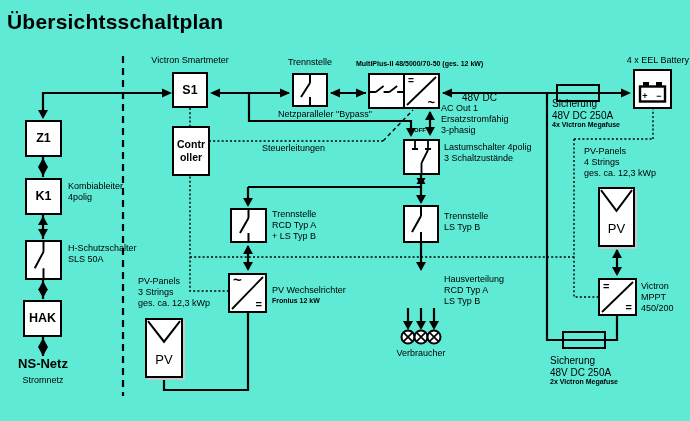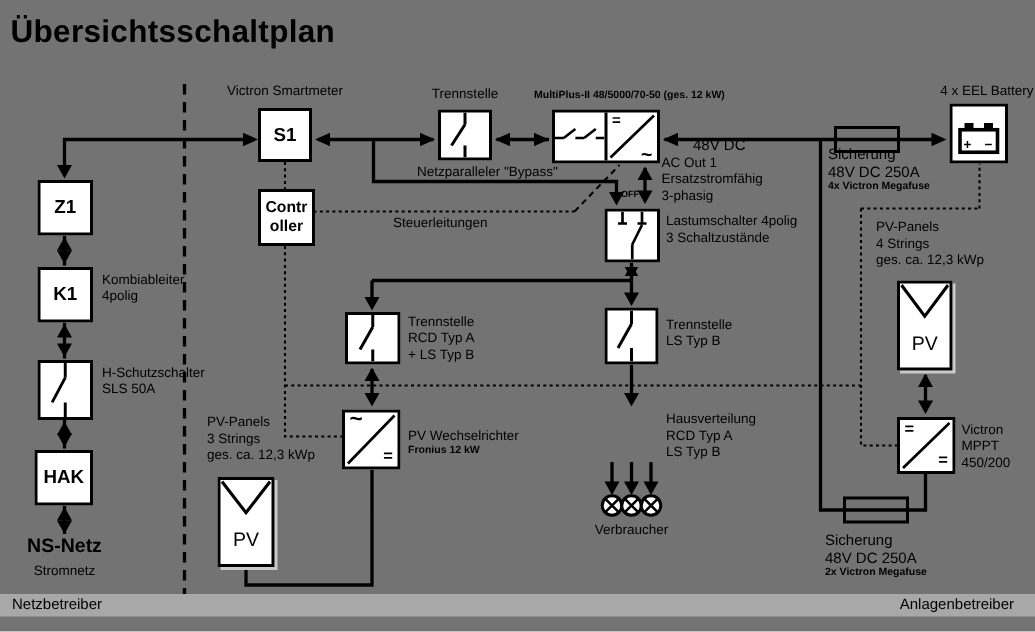--- a/index.html
+++ b/index.html
@@ -1,16 +1,16 @@
 <!DOCTYPE html>
 <html><head>
 <meta charset="utf-8">
 <style>
   html,body{margin:0;padding:0;background:#fff;}
-  .stage{position:relative;width:690px;height:421px;background:#737373;color:#000;
+  .stage{position:relative;width:690px;height:421px;background:#5eead4;color:#000;
          font-family:"Liberation Sans",sans-serif;overflow:hidden;}
   .wiring{position:absolute;left:0;top:0;}
   .title{position:absolute;left:7px;top:10px;font-size:21px;font-weight:bold;letter-spacing:0.2px;}
   .box{position:absolute;border:2px solid #000;background:#fff;box-sizing:border-box;
        display:flex;align-items:center;justify-content:center;}
   .bl{font-weight:bold;font-size:12.5px;line-height:1;}
   .bl-sm{font-weight:bold;font-size:10.5px;line-height:1.2;white-space:pre-line;text-align:center;}
   .cap{position:absolute;font-size:9px;line-height:1.22;white-space:pre-line;}
   .cap-c{text-align:center;}
   .cap-r{text-align:right;}
@@ -152,21 +152,21 @@
     <span class="bl">HAK</span>
   </div>
 
   <div class="cap cap-c big" style="left:10px;top:356px;width:66px">NS-Netz</div>
   <div class="cap cap-c" style="left:10px;top:375px;width:66px">Stromnetz</div>
 
   <div class="cap cap-c" style="left:140px;top:55px;width:100px">Victron Smartmeter</div>
   <div class="box" style="left:172px;top:72px;width:36px;height:36px">
     <span class="bl">S1</span>
   </div>
-  <div class="box" style="left:172px;top:126px;width:38px;height:38px">
+  <div class="box" style="left:172px;top:126px;width:38px;height:50px">
     <span class="bl-sm">Contr
 oller</span>
   </div>
   <div class="cap" style="left:262px;top:143px">Steuerleitungen</div>
 
   <div class="cap cap-c" style="left:272px;top:57px;width:76px">Trennstelle</div>
   <div class="box" style="left:292px;top:73px;width:36px;height:34px">
     <svg class="sym" viewBox="0 0 32 30" preserveAspectRatio="none">
       <path d="M16 0 V8 M16 8 L7 22 M16 22 V30" stroke="#000" stroke-width="2" fill="none"></path>
     </svg>
@@ -277,18 +277,14 @@
     <span class="g g-dc br">=</span>
   </div>
   <div class="cap" style="left:641px;top:281px">Victron
 MPPT
 450/200</div>
 
   <div class="cap cap-lg" style="left:550px;top:355px">Sicherung
 48V DC 250A</div>
   <div class="sub" style="left:550px;top:378px">2x Victron Megafuse</div>
 
-  <div class="footer">
-    <span class="fl">Netzbetreiber</span>
-    <span class="fr">Anlagenbetreiber</span>
-  </div>
 
 </div>
 
 </body></html>

